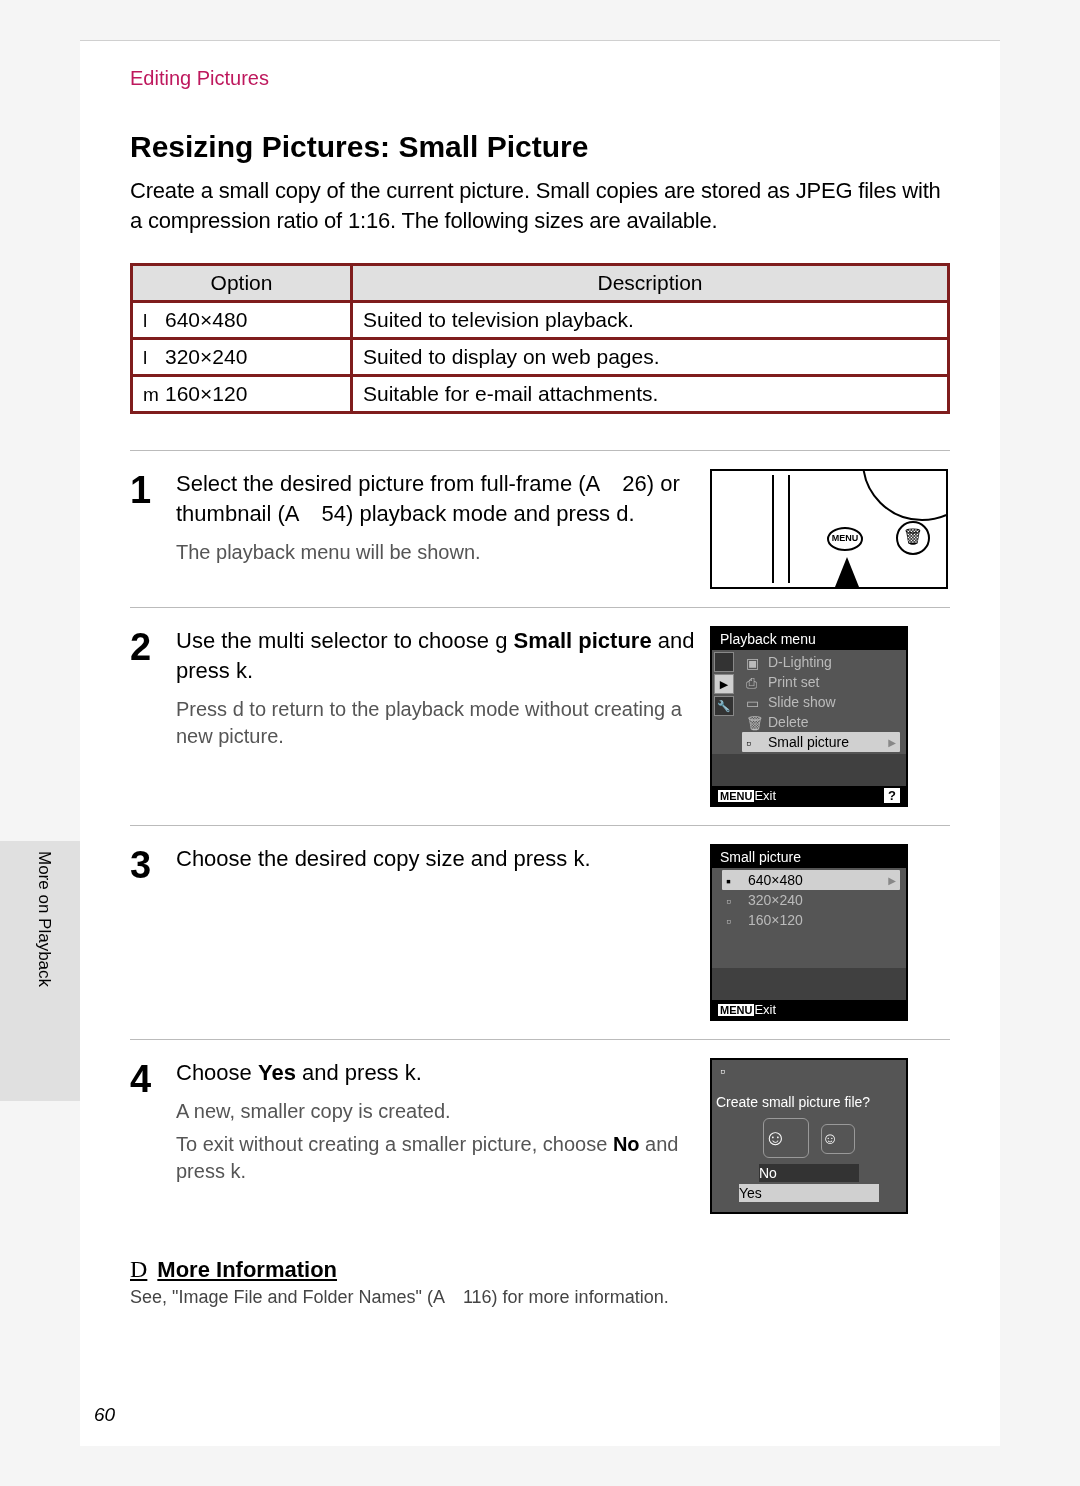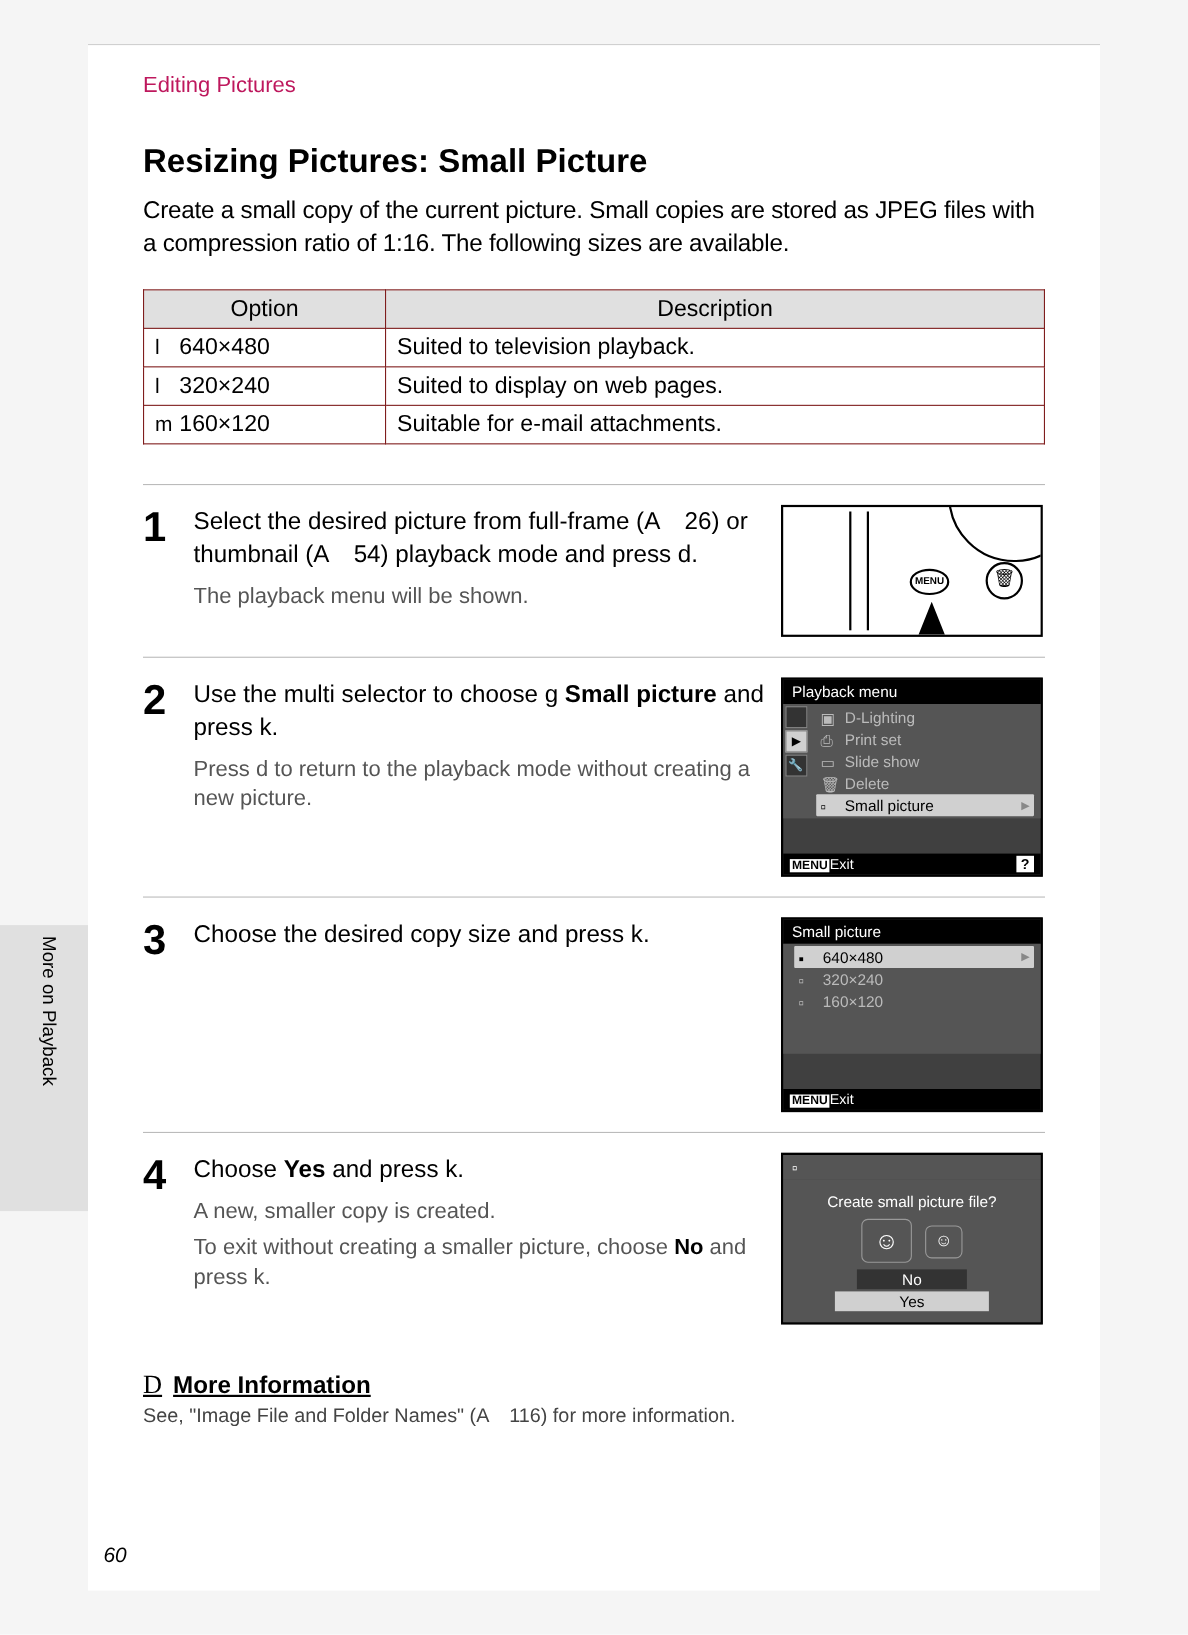--- a/index.html
+++ b/index.html
@@ -37,21 +37,21 @@
     margin-bottom: 28px;
     letter-spacing: -0.2px;
   }
   table.options {
     width: 100%;
     border-collapse: collapse;
     margin-bottom: 36px;
     font-size: 21px;
   }
   table.options th, table.options td {
-    border: 1px solid #7f1d1d;
+    border: 3px solid #7f1d1d;
     padding: 5px 10px;
     text-align: left;
   }
   table.options th {
     background: #e0e0e0;
     font-weight: 400;
     text-align: center;
   }
   table.options td.opt {
     width: 220px;
@@ -132,21 +132,21 @@
   .arrow-up {
     position: absolute;
     left: 123px; top: 86px;
     width: 0; height: 0;
     border-left: 12px solid transparent;
     border-right: 12px solid transparent;
     border-bottom: 30px solid #000;
   }
   
   .lcd {
-    width: 238px;
+    width: 198px;
     border: 2px solid #000;
     background: #404040;
     color: #fff;
     font-size: 14px;
   }
   .lcd-title {
     background: #000;
     font-size: 14px;
     padding: 3px 8px;
     color: #fff;
@@ -189,23 +189,23 @@
   }
   .side-tabs span {
     display:block; width:20px; height:20px;
     border:1px solid #888; font-size:11px;
     text-align:center; line-height:18px;
     color:#bbb; background:#333;
   }
   .side-tabs span.active { background:#d0d0d0; color:#000; }
   .lcd-confirm {
     background:#555;
-    text-align:center;
+    text-align:left;
     color:#fff;
-    padding:6px 16px 10px;
+    padding:6px 4px 10px;
   }
   .lcd-confirm .q { font-size:14px; margin:6px 0 8px; }
   .faces { display:flex; justify-content:center; gap:12px; margin-bottom:6px;}
   .face { width:46px; height:40px; border:1px solid #999; border-radius:6px; font-size:22px; line-height:38px;}
   .btn-no { background:#333; color:#fff; width:100px; margin:0 auto 2px; font-size:14px; padding:1px 0;}
   .btn-yes { background:#d0d0d0; color:#000; width:140px; margin:0 auto; font-size:14px; padding:1px 0;}
   
   .side-label {
     position: absolute;
     left: -46px;

